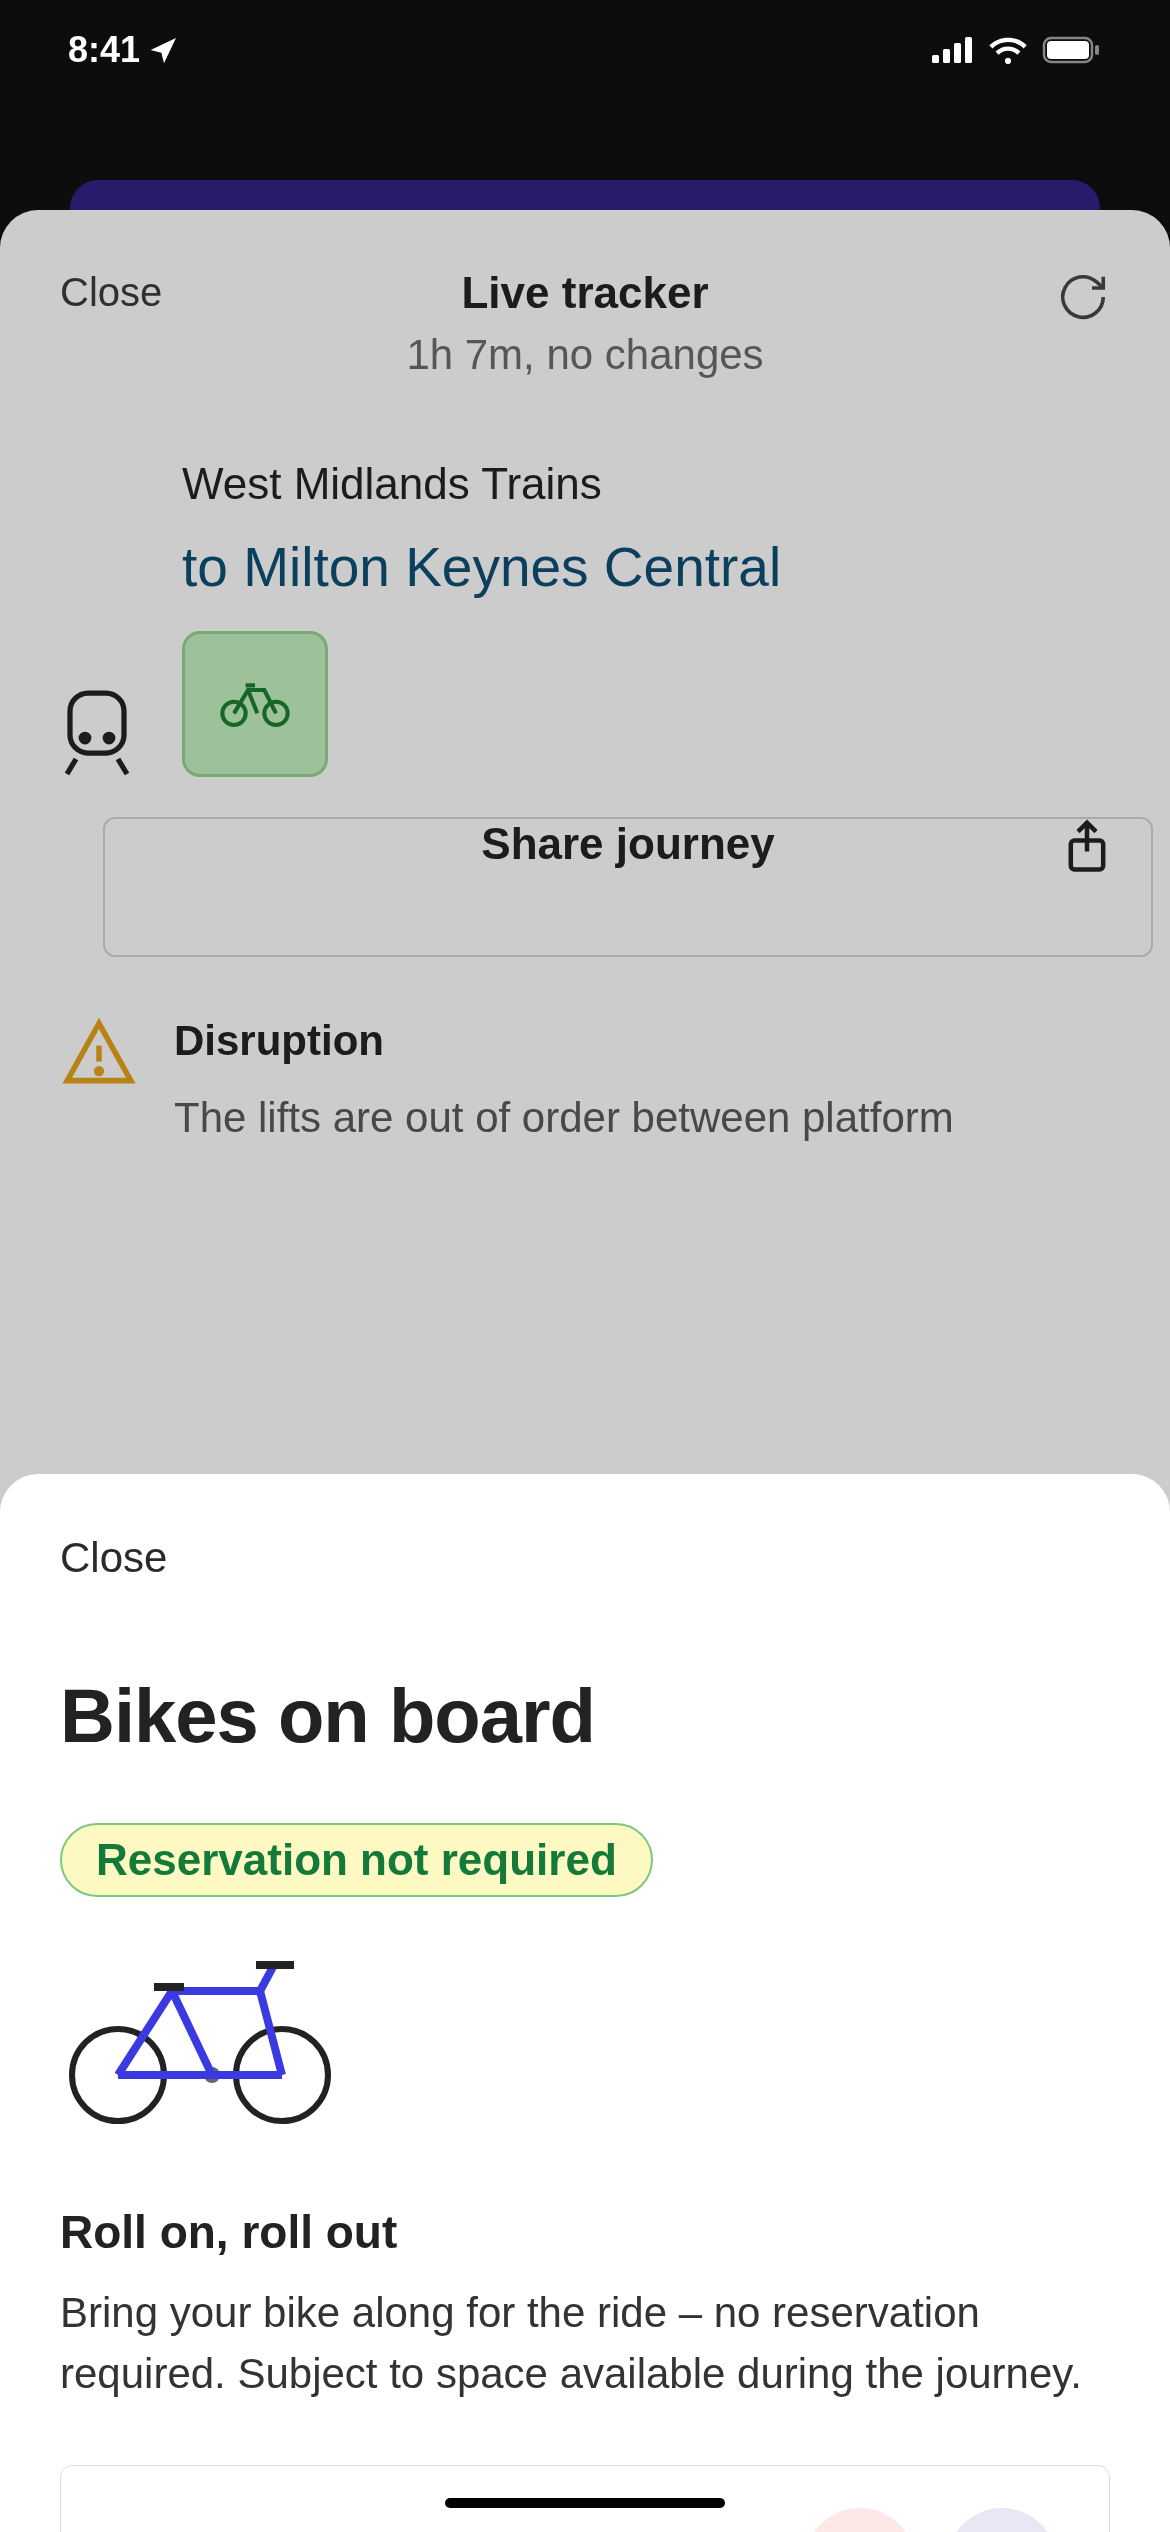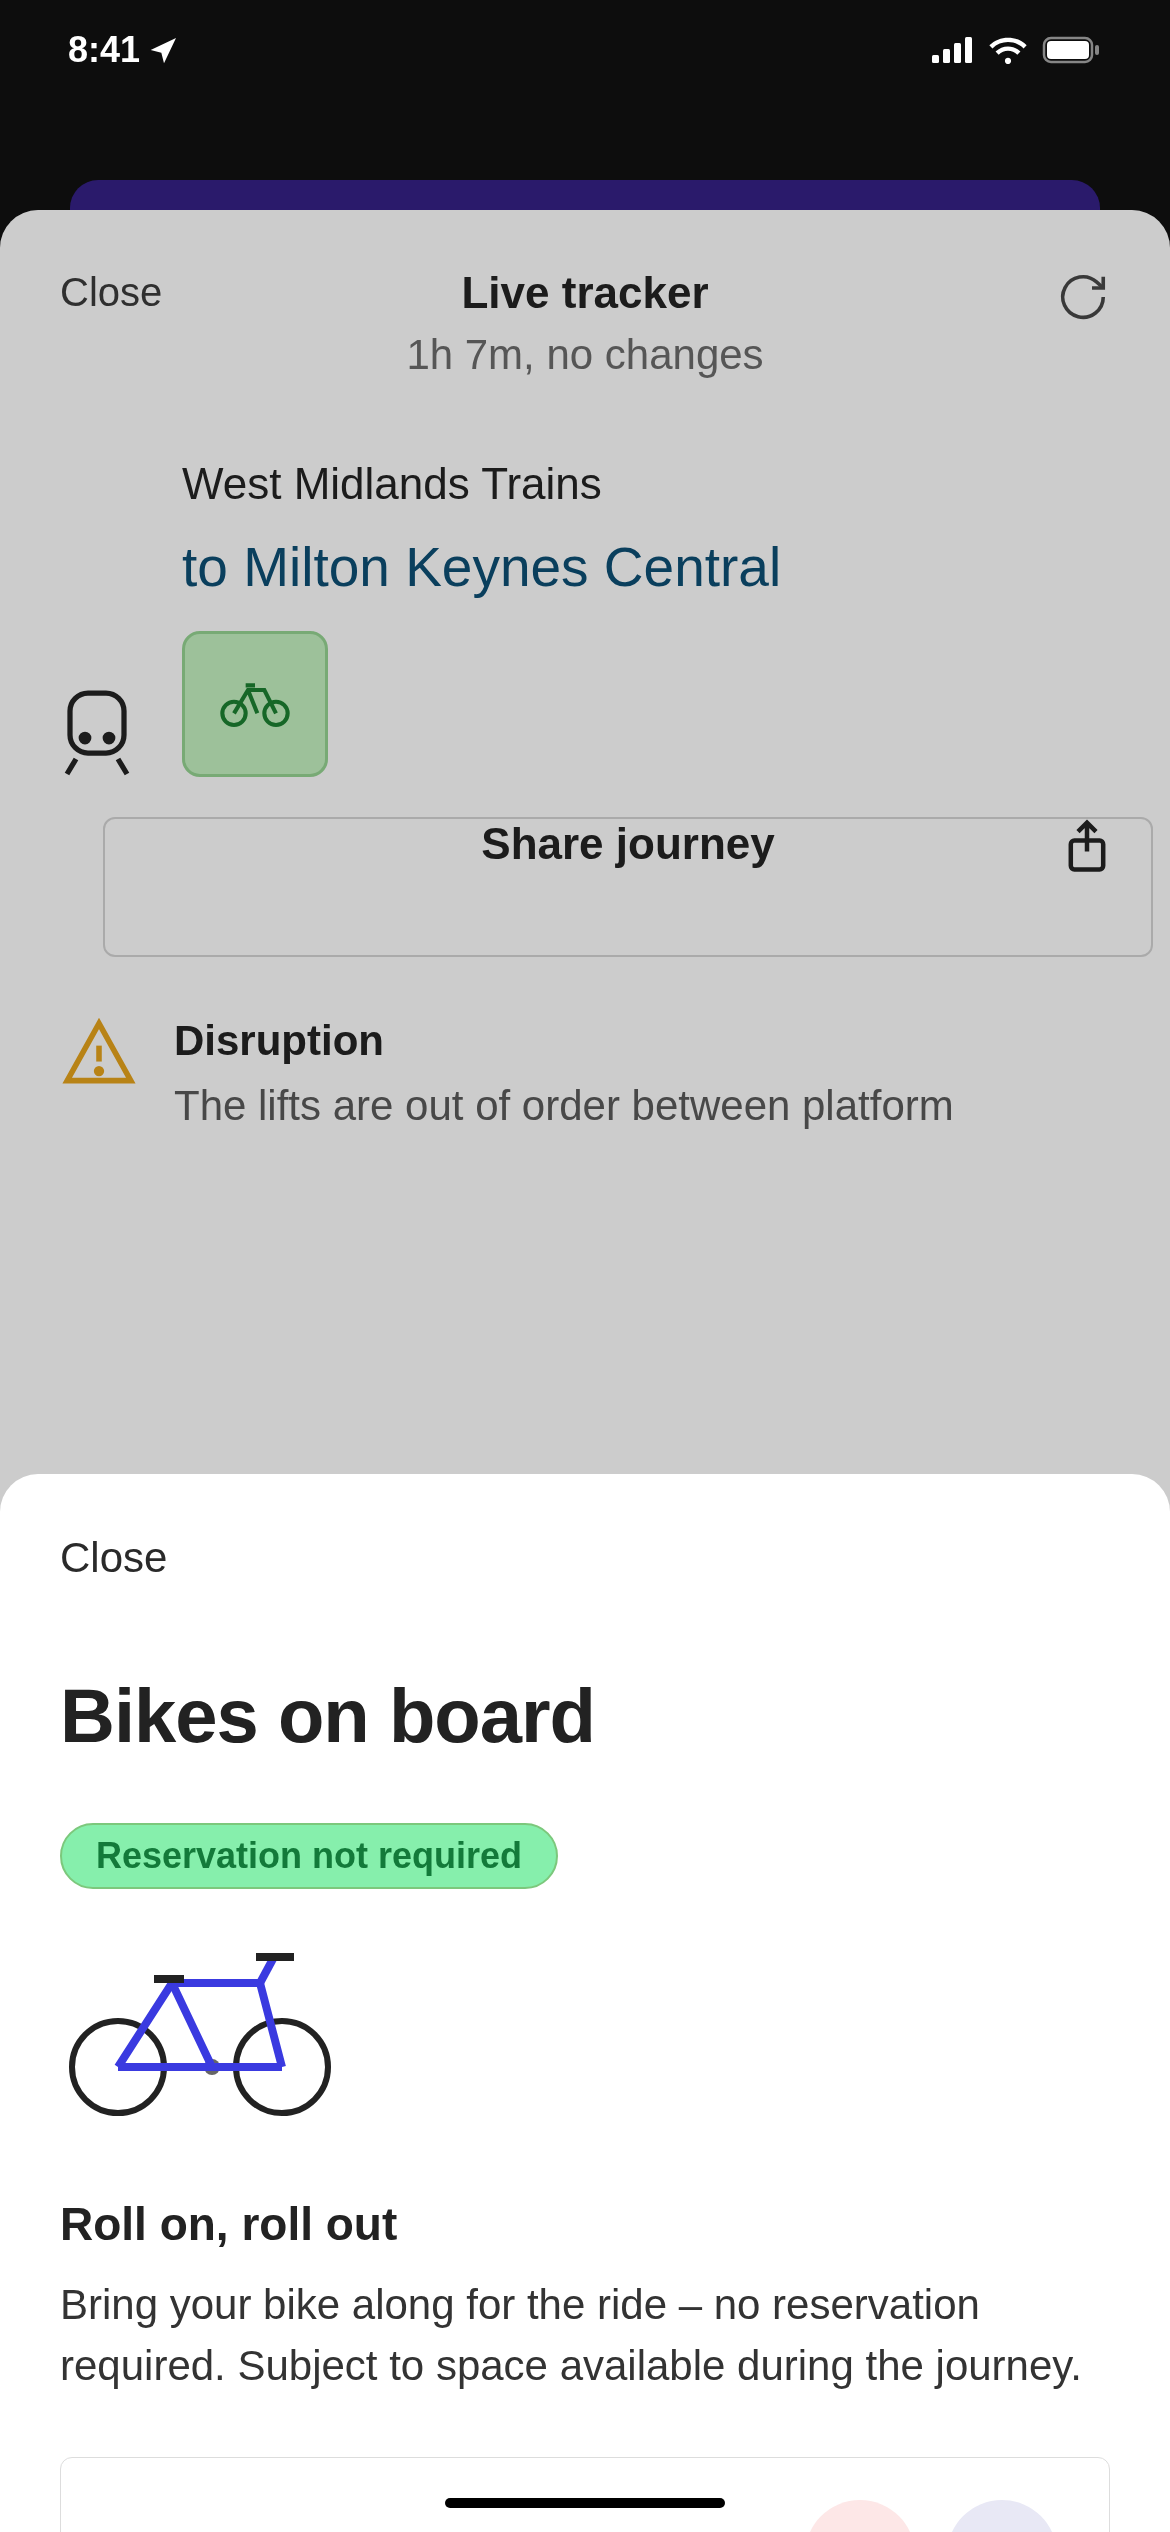--- a/index.html
+++ b/index.html
@@ -143,21 +143,21 @@
     }
     .disruption-row {
       display: flex;
       align-items: flex-start;
       gap: 36px;
     }
     .disruption-title {
       font-size: 42px;
       font-weight: 700;
       color: #222;
-      margin-bottom: 14px;
+      margin-bottom: 26px;
     }
     .disruption-text {
       font-size: 42px;
       color: #555;
       line-height: 1.3;
     }
     .dim-overlay {
       position: absolute;
       inset: 0;
       background: rgba(0,0,0,0.15);
@@ -180,26 +180,26 @@
     }
     .bikes-title {
       font-size: 76px;
       font-weight: 800;
       color: #222;
       margin-bottom: 64px;
       letter-spacing: -1px;
     }
     .reservation-pill {
       display: inline-block;
-      background: #86efac;
+      background: #fef9c3;
       border: 2px solid #7cc87c;
       color: #137a3a;
       border-radius: 60px;
       padding: 10px 34px;
-      font-size: 36px;
+      font-size: 44px;
       font-weight: 600;
       margin-bottom: 58px;
     }
     .bike-illustration {
       display: block;
       margin-bottom: 80px;
     }
     .section-title {
       font-size: 46px;
       font-weight: 700;

